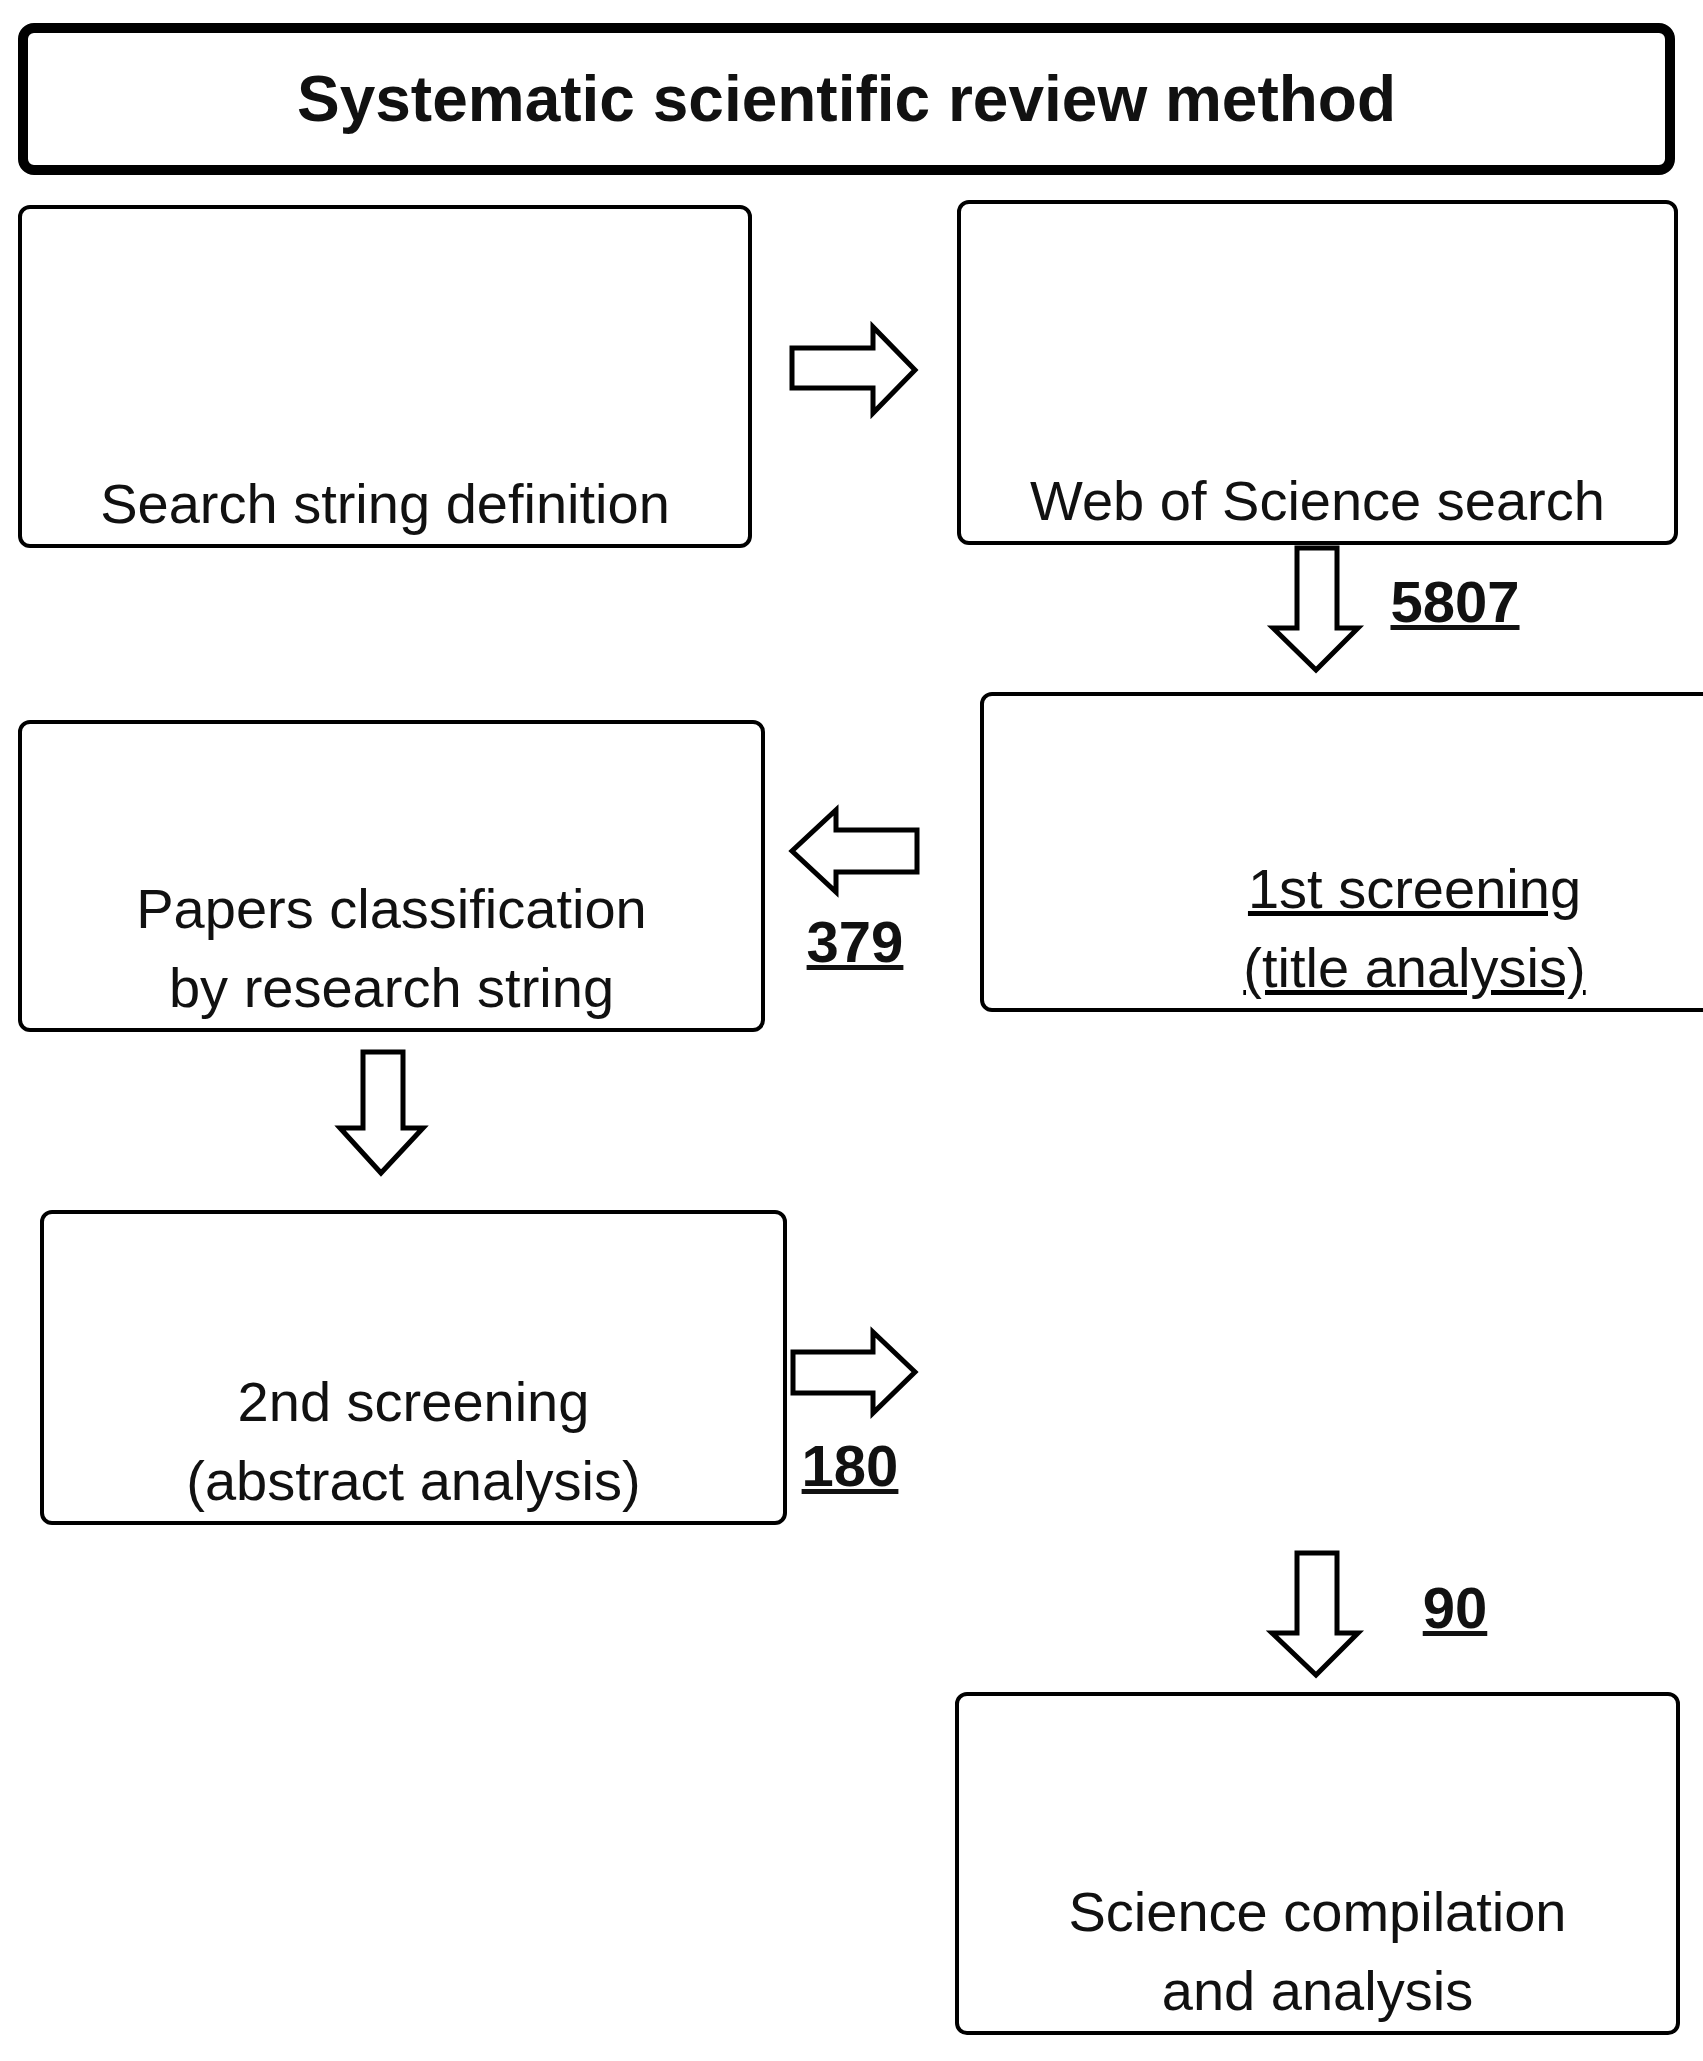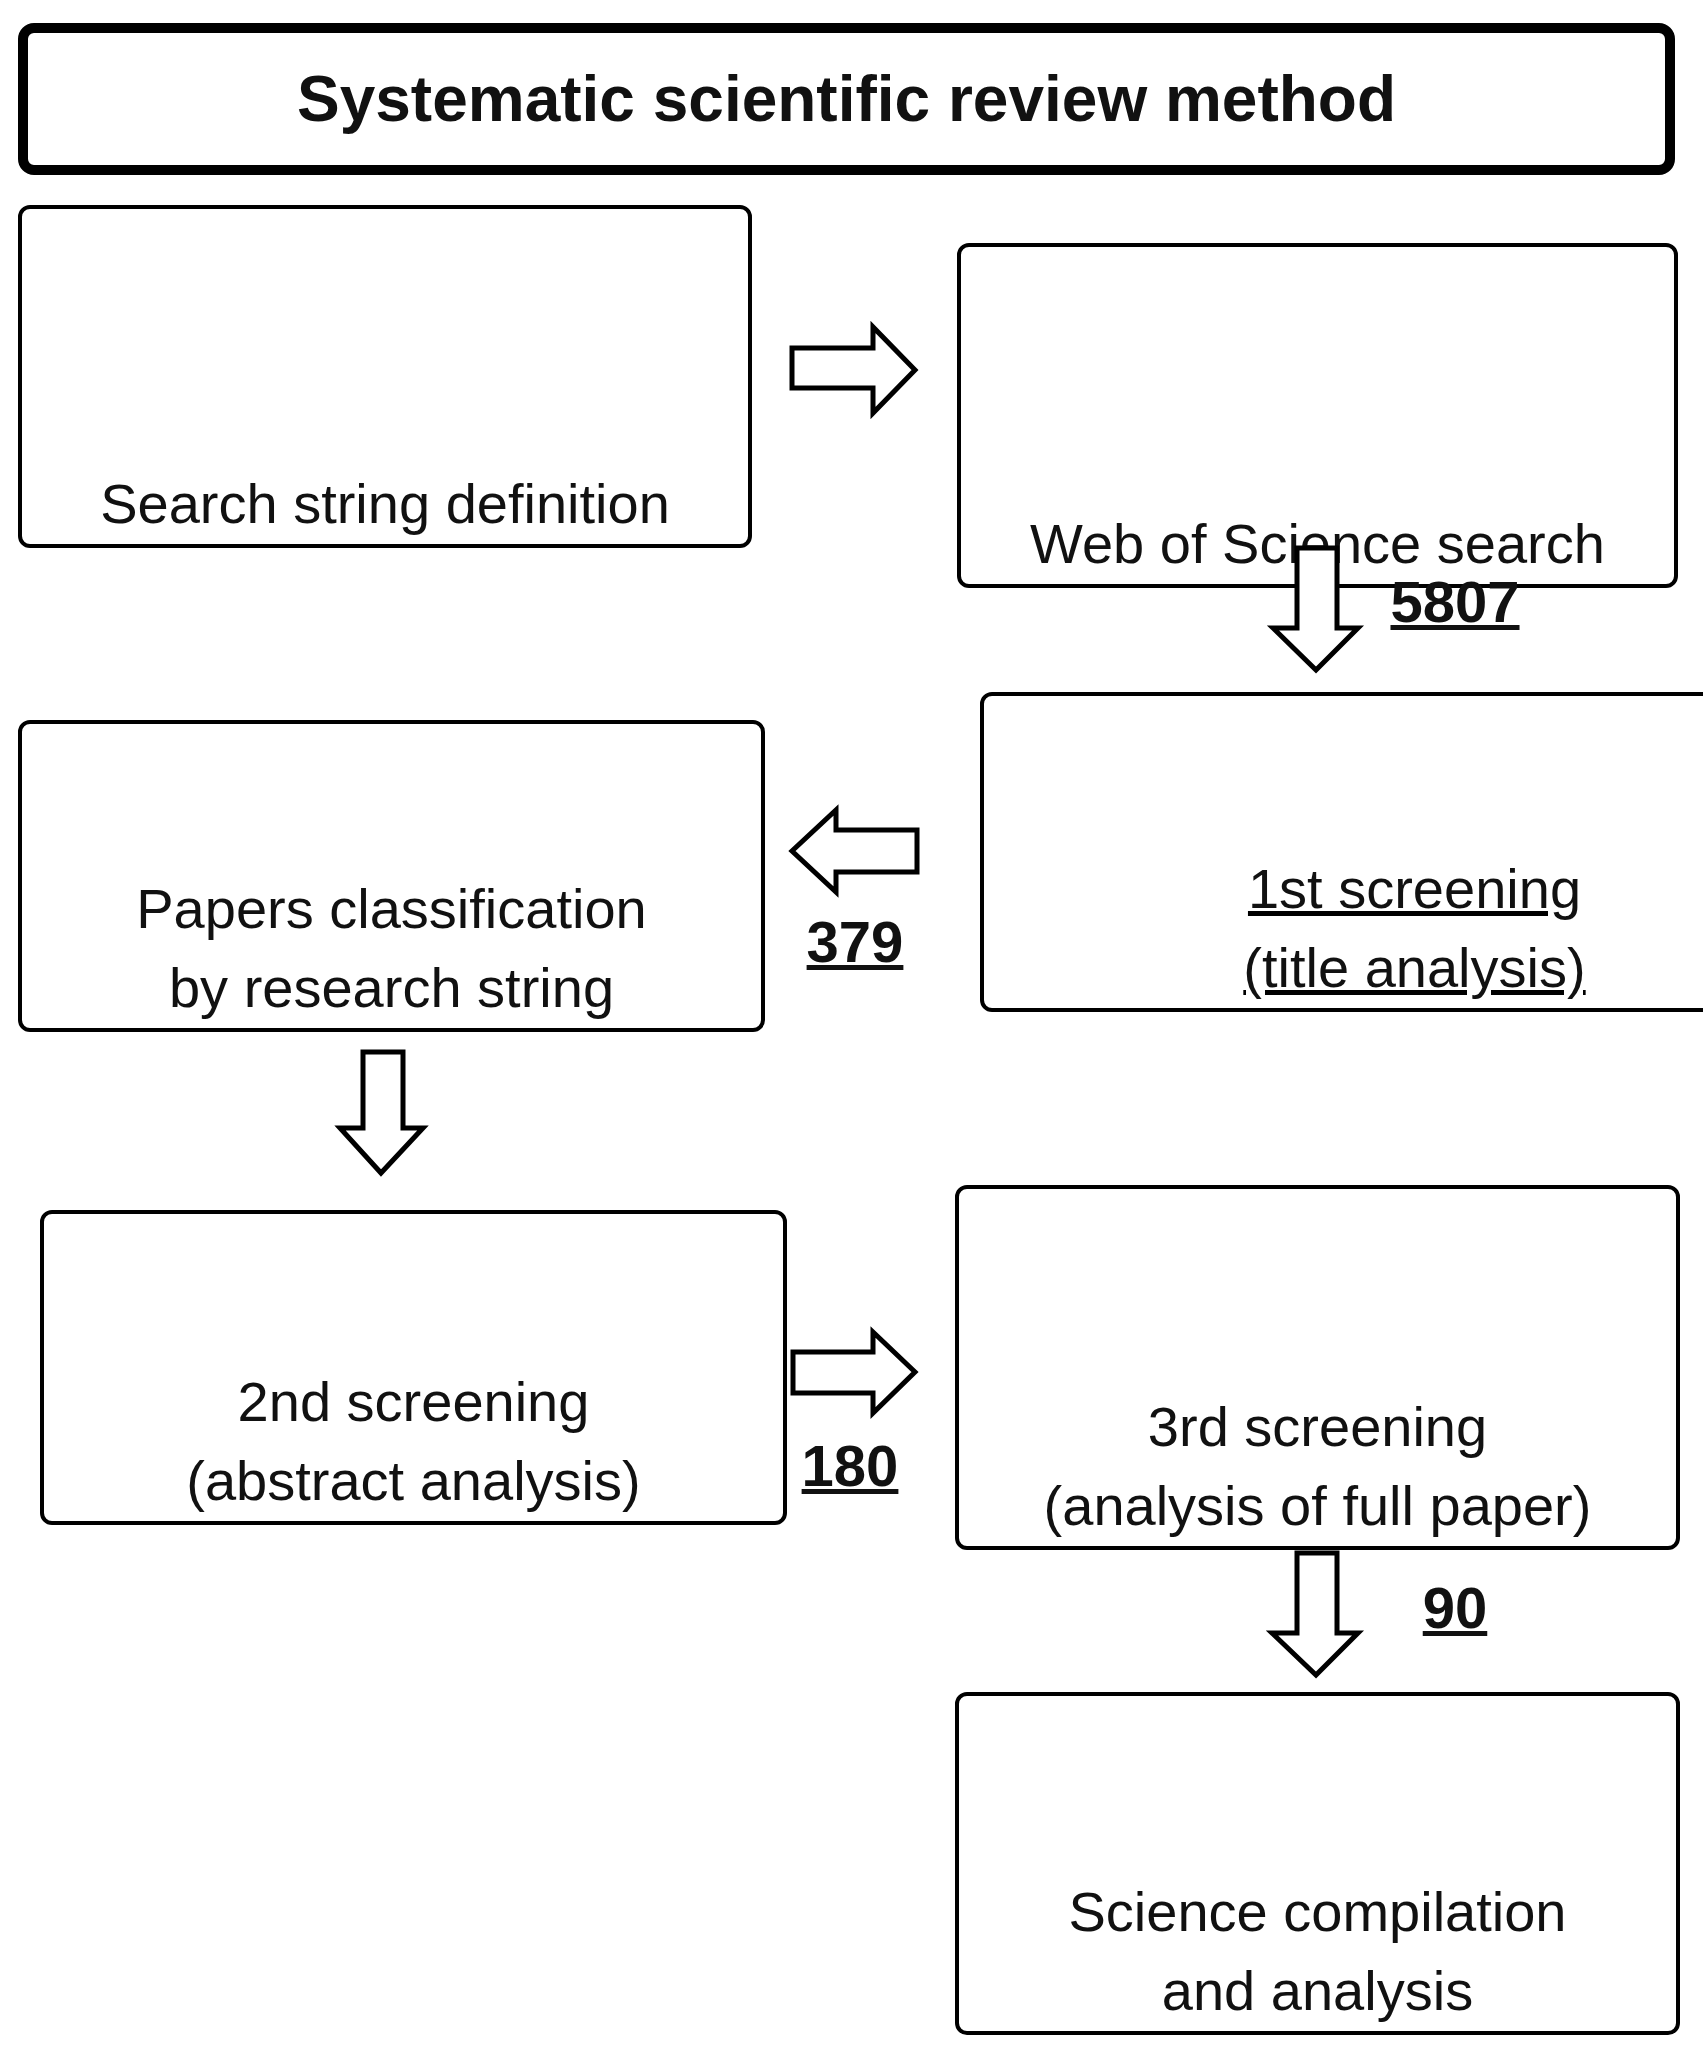--- a/index.html
+++ b/index.html
@@ -65,21 +65,21 @@
     position: absolute;
     font-size: 58px;
     font-weight: bold;
     color: var(--text);
     text-align: center;
     white-space: pre;
     text-decoration: underline;
   }
   
   #box-search          { left: 18px;  top: 205px;  width: 734px; height: 343px; }
-  #box-wos             { left: 957px; top: 200px;  width: 721px; height: 345px; margin-top: 43px; }
+  #box-wos             { left: 957px; top: 200px;  width: 721px; height: 345px; }
   #box-screening1      { left: 980px; top: 692px;  width: 869px; height: 320px; text-decoration: underline; }
   #box-classification  { left: 18px;  top: 720px;  width: 747px; height: 312px; }
   #box-screening2      { left: 18px;  top: 1210px; width: 747px; height: 315px; margin-left: 22px; }
   #box-screening3      { left: 955px; top: 1185px; width: 725px; height: 365px; }
   #box-database        { left: 955px; top: 1692px; width: 725px; height: 343px; }
   
   #arrow-right-1 { left: 792px;  top: 327px; }
   #arrow-down-1  { left: 1273px; top: 548px; }
   #arrow-left-1  { left: 792px;  top: 810px; }
   #arrow-down-2  { left: 340px;  top: 1052px; }
@@ -149,24 +149,20 @@
 (abstract analysis)</div>
   </div>
 
   <div class="arrow" id="arrow-right-2">
     <svg width="122" height="81" viewBox="0 0 122 81">
       <polygon points="0,20 80,20 80,0 122,40 80,81 80,61 0,61"></polygon>
     </svg>
   </div>
   <div class="count" id="count-112">180</div>
 
-  <div class="flow-box" id="box-screening3">
-    <div class="box-label">3rd screening
-(analysis of full paper)</div>
-  </div>
 
   <div class="arrow" id="arrow-down-3">
     <svg width="86" height="122" viewBox="0 0 86 122">
       <polygon points="25,0 65,0 65,80 86,80 44,122 0,80 25,80"></polygon>
     </svg>
   </div>
   <div class="count" id="count-90">90</div>
 
   <div class="flow-box" id="box-database">
     <div class="box-label">Science compilation

